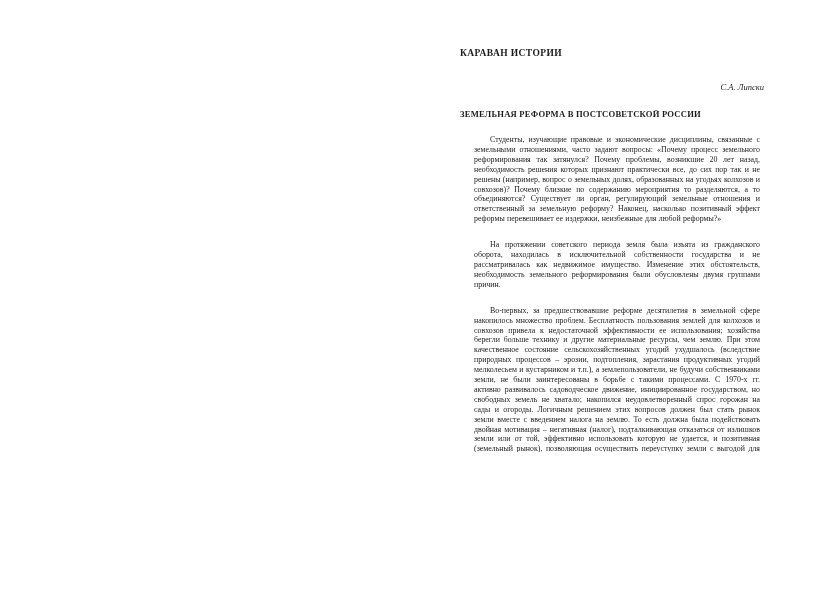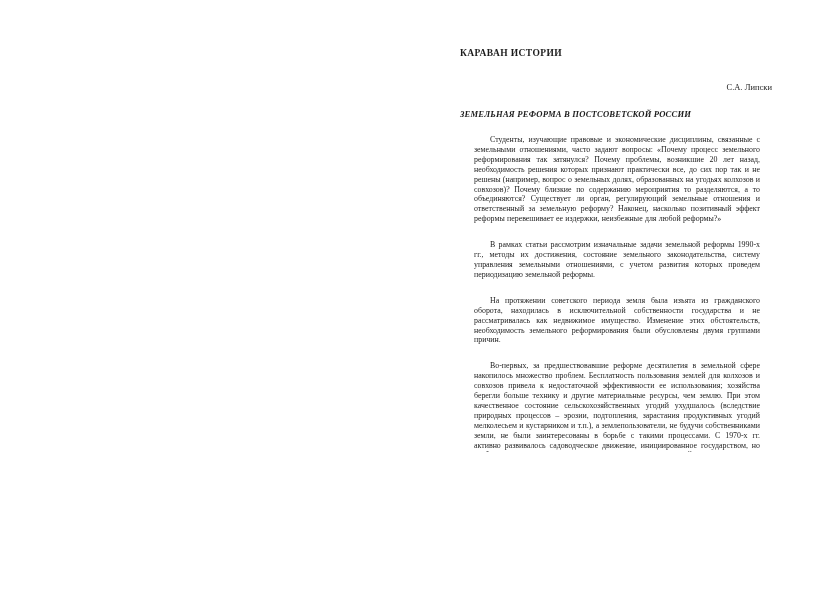--- a/index.html
+++ b/index.html
@@ -31,31 +31,31 @@
     width: 318px;
   }
   .running-head {
     font-weight: bold;
     font-size: 9.5px;
     letter-spacing: 0.4px;
     text-align: left;
     margin: 0 0 0 2px;
   }
   .author {
+    font-style: italic;
     font-size: 8.5px;
     text-align: right;
-    margin: 24px 4px 0 0;
+    margin: 24px 12px 0 0;
   }
   .article-title {
     font-weight: bold;
     font-size: 8.6px;
     letter-spacing: 0.2px;
     text-align: left;
     margin: 17px 0 0 2px;
-    font-style: italic;
   }
   .body-text {
     margin-top: 9px;
   }
   .body-text p {
     font-size: 7.9px;
     line-height: 9.9px;
     text-align: justify;
     text-indent: 16px;
     margin: 16px;
@@ -74,20 +74,19 @@
 <body>
 
 <div class="screen">
   <div class="page-sheet">
     <div class="text-block">
       <div class="running-head">КАРАВАН ИСТОРИИ</div>
       <div class="author">С.А. Липски</div>
       <div class="article-title">ЗЕМЕЛЬНАЯ РЕФОРМА В ПОСТСОВЕТСКОЙ РОССИИ</div>
       <div class="body-text">
         <p>Студенты, изучающие правовые и экономические дисциплины, связанные с земельными отношениями, часто задают вопросы: «Почему процесс земельного реформирования так затянулся? Почему проблемы, возникшие 20 лет назад, необходимость решения которых признают практически все, до сих пор так и не решены (например, вопрос о земельных долях, образованных на угодьях колхозов и совхозов)? Почему близкие по содержанию мероприятия то разделяются, а то объединяются? Существует ли орган, регулирующий земельные отношения и ответственный за земельную реформу? Наконец, насколько позитивный эффект реформы перевешивает ее издержки, неизбежные для любой реформы?»</p>
-        <p>В рамках статьи рассмотрим изначальные задачи земельной реформы 1990-х гг., методы их достижения, состояние земельного законодательства, систему управления земельными отношениями, с учетом развития которых проведем периодизацию земельной реформы.</p>
         <p>На протяжении советского периода земля была изъята из гражданского оборота, находилась в исключительной собственности государства и не рассматривалась как недвижимое имущество. Изменение этих обстоятельств, необходимость земельного реформирования были обусловлены двумя группами причин.</p>
         <p>Во-первых, за предшествовавшие реформе десятилетия в земельной сфере накопилось множество проблем. Бесплатность пользования землей для колхозов и совхозов привела к недостаточной эффективности ее использования; хозяйства берегли больше технику и другие материальные ресурсы, чем землю. При этом качественное состояние сельскохозяйственных угодий ухудшалось (вследствие природных процессов – эрозии, подтопления, зарастания продуктивных угодий мелколесьем и кустарником и т.п.), а землепользователи, не будучи собственниками земли, не были заинтересованы в борьбе с такими процессами. С 1970-х гг. активно развивалось садоводческое движение, инициированное государством, но свободных земель не хватало; накопился неудовлетворенный спрос горожан на сады и огороды. Логичным решением этих вопросов должен был стать рынок земли вместе с введением налога на землю. То есть должна была подействовать двойная мотивация – негативная (налог), подталкивающая отказаться от излишков земли или от той, эффективно использовать которую не удается, и позитивная (земельный рынок), позволяющая осуществить переуступку земли с выгодой для себя. Кроме</p>
       </div>
     </div>
     <div class="page-number">139</div>
   </div>
 </div>
 
 </body></html>

